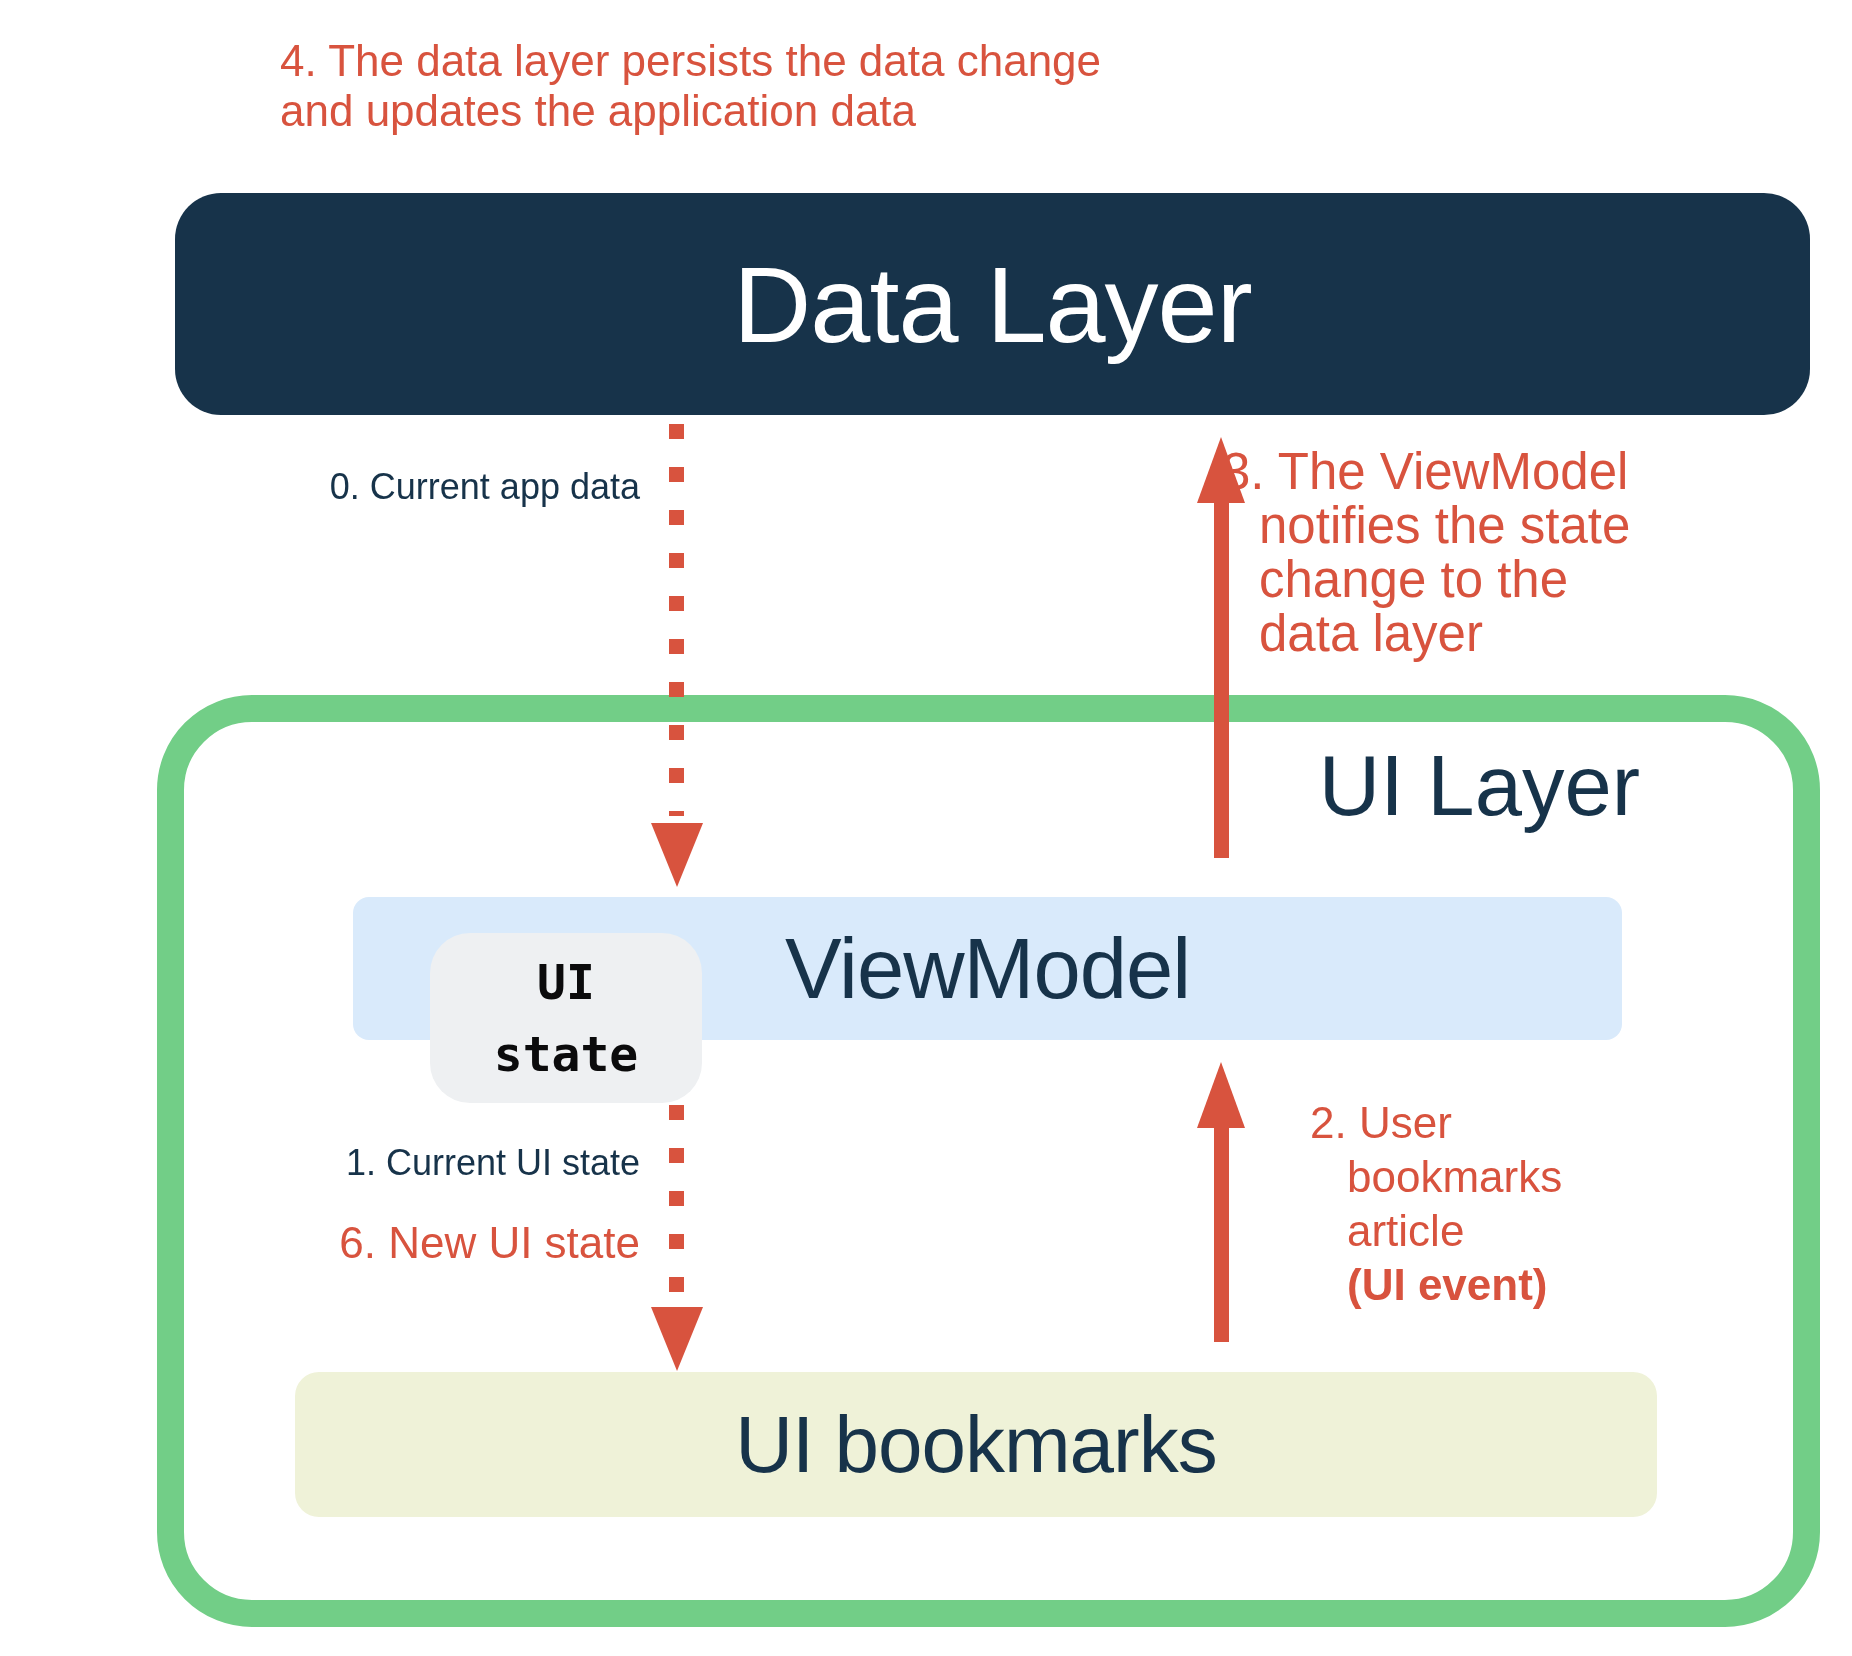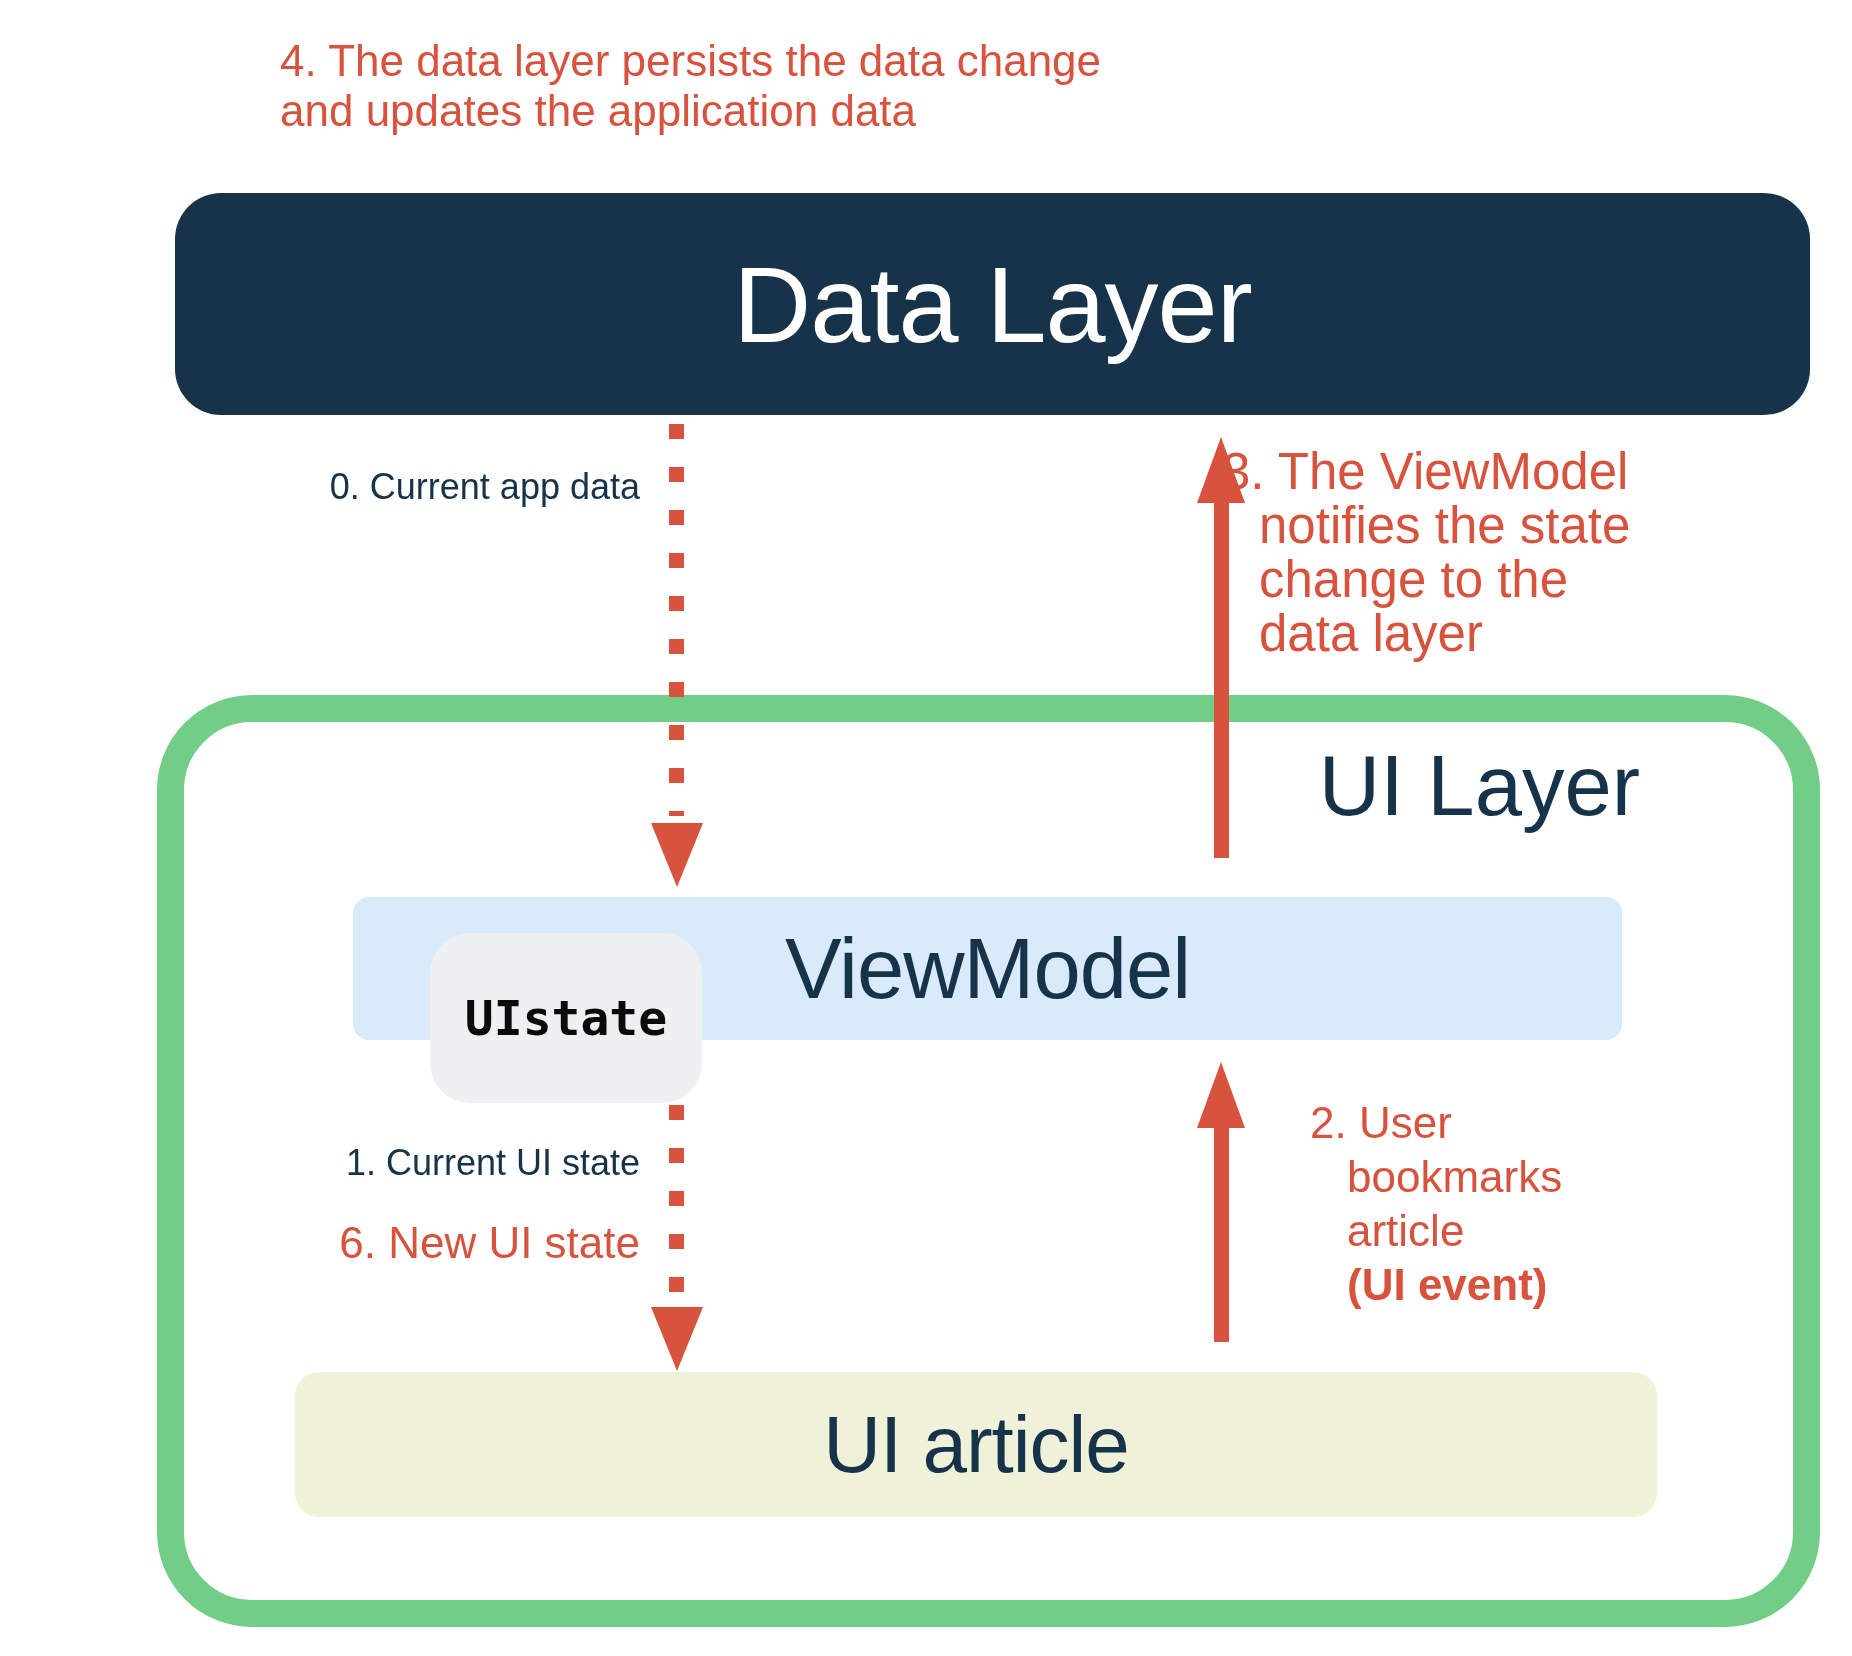--- a/index.html
+++ b/index.html
@@ -61,21 +61,21 @@
   }
   .viewmodel-label {
     color: var(--navy);
     font-size: 85px;
     letter-spacing: -1px;
   }
   .ui-state-badge {
     left: 430px; top: 933px; width: 272px; height: 170px;
     background: var(--badge_gray);
     border-radius: 40px;
-    display: flex; flex-direction: row; align-items: center; justify-content: center;
+    display: flex; flex-direction: column; align-items: center; justify-content: center;
     z-index: 5;
     font-family: "DejaVu Sans Mono", monospace;
     font-weight: 700;
     font-size: 48px;
     line-height: 72px;
     color: var(--badge_text);
   }
   .ui-elements-box {
     left: 295px; top: 1372px; width: 1362px; height: 145px;
     background: var(--light_yellow);
@@ -236,16 +236,16 @@
   <div class="abs arrowhead-up arrowhead-up-step2"></div>
 
   <div class="abs label-step2">
     <div>2. User</div>
     <div class="indent">bookmarks</div>
     <div class="indent">article</div>
     <div class="indent bold-line">(UI event)</div>
   </div>
 
   <div class="abs ui-elements-box">
-    <span class="ui-elements-label">UI article</span>
+    <span class="ui-elements-label">UI bookmarks</span>
   </div>
 
 </div>
 
 </body></html>

